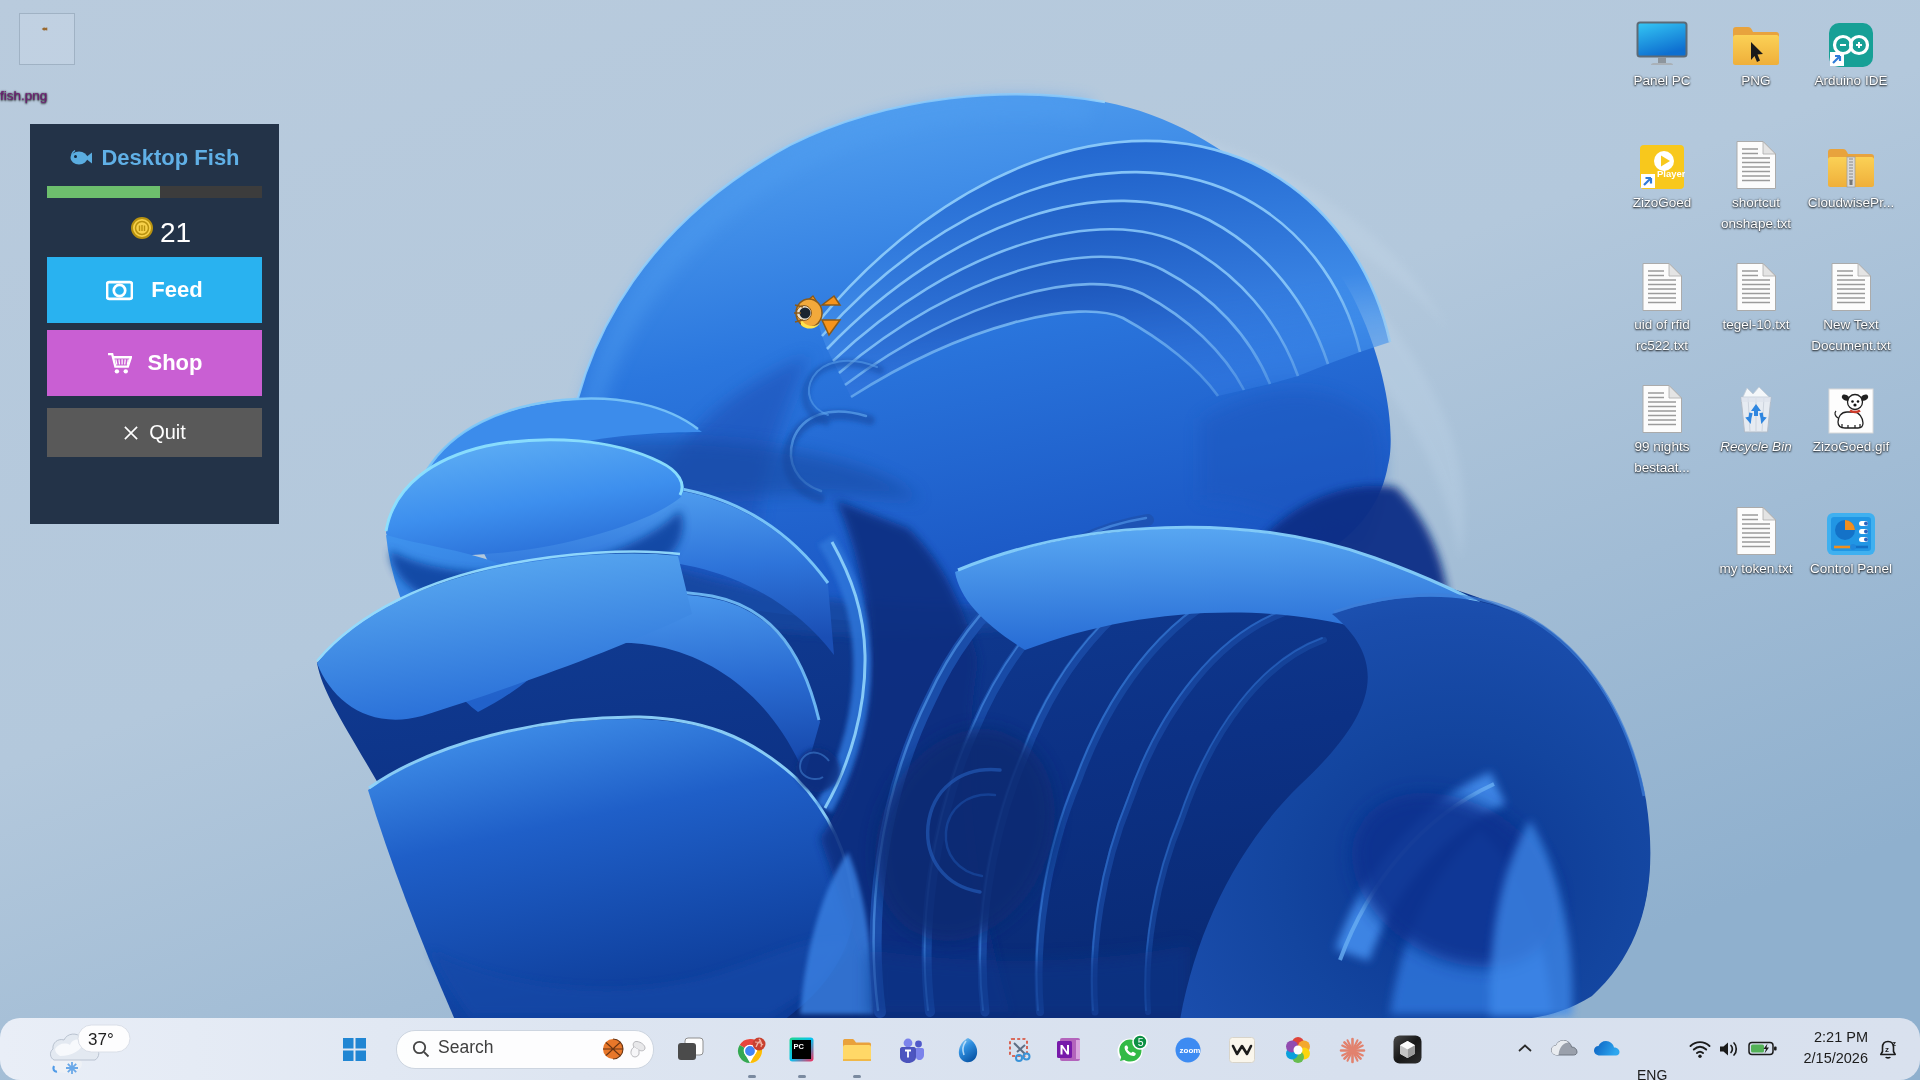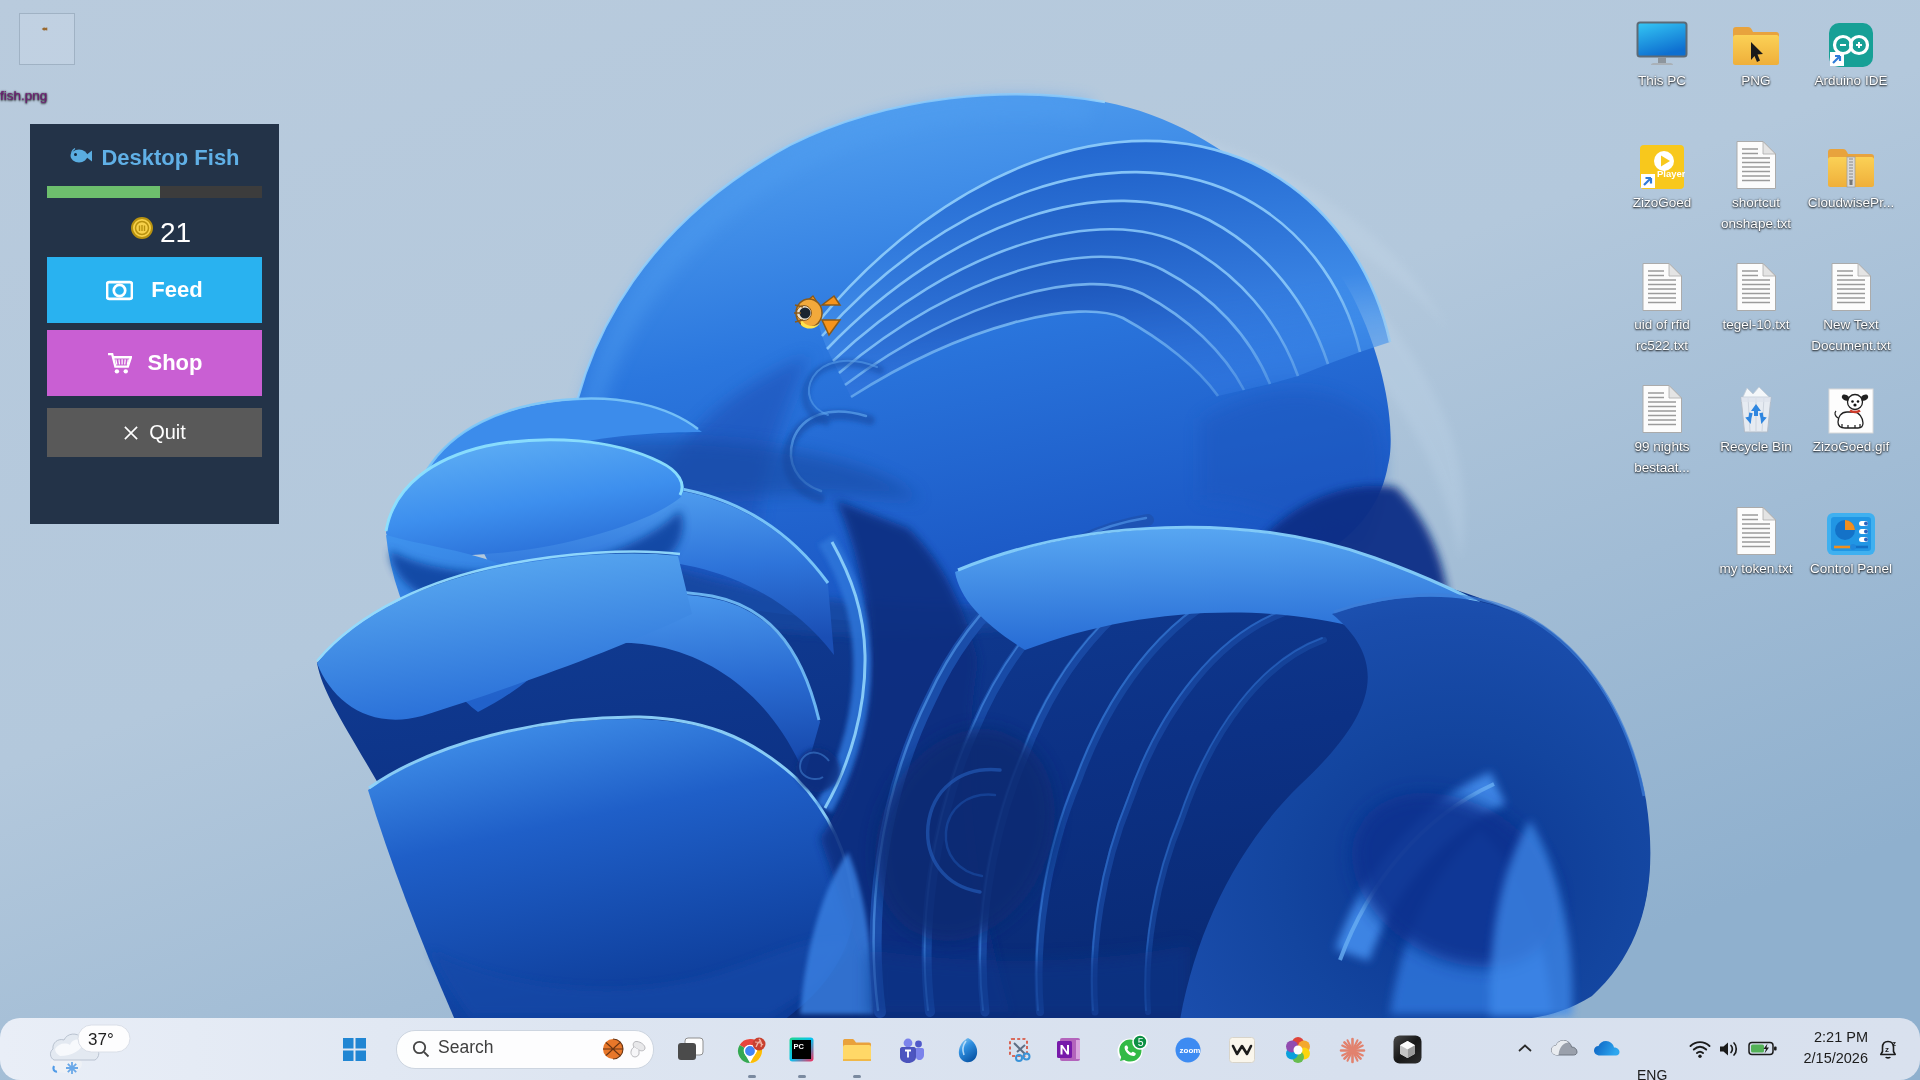--- a/index.html
+++ b/index.html
@@ -248,21 +248,21 @@
   <path d="M29 27 L47 27 L36 42 Z" fill="#f7941d" stroke="#8a5a1a" stroke-width="1.5"></path>
   <path d="M14 8 L20 3 L24 9 Z" fill="#f7941d" stroke="#8a5a1a" stroke-width="1.2"></path>
   <ellipse cx="16" cy="20" rx="13" ry="14" fill="#f2a93b" stroke="#8a5a1a" stroke-width="1.5"></ellipse>
   <path d="M8 26 C12 34 22 35 27 30 C24 36 14 38 8 32 Z" fill="#ffe34d"></path>
   <circle cx="11" cy="20" r="7.5" fill="#e8e0d0" stroke="#8a5a1a" stroke-width="1"></circle>
   <circle cx="12" cy="20" r="5.5" fill="#1b2430"></circle>
   <path d="M2 12 L10 14 M1 20 L8 20 M2 29 L10 27" stroke="#8a5a1a" stroke-width="1.5"></path>
 </svg>
 
 <div class="abs" id="panel" style="left:30px;top:124px;width:249px;height:400px;background:#233348;">
-  <div class="abs" style="left:0;top:21px;width:249px;display:flex;justify-content:center;gap:8px;">
+  <div class="abs" style="left:0;top:21px;width:249px;display:flex;justify-content:center;align-items:center;gap:8px;">
     <svg width="24" height="22" viewBox="0 0 24 22">
       <ellipse cx="10" cy="11" rx="8.5" ry="6.5" fill="#5aade0"></ellipse>
       <path d="M16 11 L23 5.5 L23 16.5 Z" fill="#5aade0"></path>
       <circle cx="6.5" cy="9.5" r="1.5" fill="#15283c"></circle>
       <path d="M6 3.5 C3.5 5 2.5 8 3 10" stroke="#5aade0" stroke-width="1.4" fill="none"></path>
     </svg>
     <span style="color:#60b0e6;font-size:22px;font-weight:bold;">Desktop Fish</span>
   </div>
   <div class="abs" style="left:17px;top:62px;width:215px;height:12px;background:#3c3c3c;">
     <div style="width:113px;height:12px;background:#6dbf6d;"></div>
@@ -306,21 +306,21 @@
             <linearGradient id="scr" x1="0" y1="0" x2="0.4" y2="1">
               <stop offset="0" stop-color="#35c8f5"></stop>
               <stop offset="1" stop-color="#0e6fd0"></stop>
             </linearGradient>
           </defs>
     <rect x="1.5" y="1.5" width="49" height="34" rx="2.5" fill="url(#scr)" stroke="#5d6a76" stroke-width="2"></rect>
     <rect x="22" y="36" width="8" height="6" fill="#8d959d"></rect>
     <path d="M15 44 L37 44 C37 42 34 42 33 42 L19 42 C18 42 15 42 15 44 Z" fill="#aab1b8"></path>
   </svg>
       </div>
-  <div class="lbl">This PC</div>
+  <div class="lbl">Panel PC</div>
 </div>
 <div class="icon" style="left:1704px;top:14px;">
   <div class="glyph">
         <svg width="50" height="44" viewBox="0 0 50 44">
     <defs>
             <linearGradient id="fld" x1="0" y1="0" x2="0" y2="1">
               <stop offset="0" stop-color="#fbd156"></stop>
               <stop offset="1" stop-color="#efaf3a"></stop>
             </linearGradient>
           </defs>
@@ -412,21 +412,21 @@
 </div>
 
 <div class="icon" style="left:1610px;top:380px;">
   <div class="glyph">
         <svg width="42" height="50" viewBox="0 0 42 50">
           <use href="#txtdoc"></use>
         </svg>
       </div>
   <div class="lbl">99 nights<br>bestaat...</div>
 </div>
-<div class="icon" style="left:1704px;top:380px;">
+<div class="icon" style="left:1704px;top:380px;font-style:italic;">
   <div class="glyph">
         <svg width="44" height="50" viewBox="0 0 44 50">
     <path d="M7 13 L37 13 L33.5 48 L10.5 48 Z" fill="#e6ebf2" stroke="#b3bcc8"></path>
     <path d="M9 13 L13 4 L19 10 L25 3 L31 9 L35 13 Z" fill="#f4f7fa" stroke="#c3cbd5" stroke-width="0.8"></path>
     <path d="M14 13 L16 48 M22 13 L22 48 M30 13 L28 48" stroke="#cdd4de" stroke-width="1"></path>
     <path d="M7 13 L37 13 L36.5 18 L7.5 18 Z" fill="#dde3ec" opacity="0.7"></path>
     <g fill="#2f86e0">
       <path d="M22 20 L27 27 L24 27 L24 32 L20 32 L20 27 L17 27 Z"></path>
       <path d="M15 40 L12 32 L15.5 32.5 L17.5 28.5 L20.5 30.5 L17.5 35 Z" transform="rotate(-20 16 35)"></path>
       <path d="M29 40 L32 32 L28.5 32.5 L26.5 28.5 L23.5 30.5 L26.5 35 Z" transform="rotate(20 28 35)"></path>

